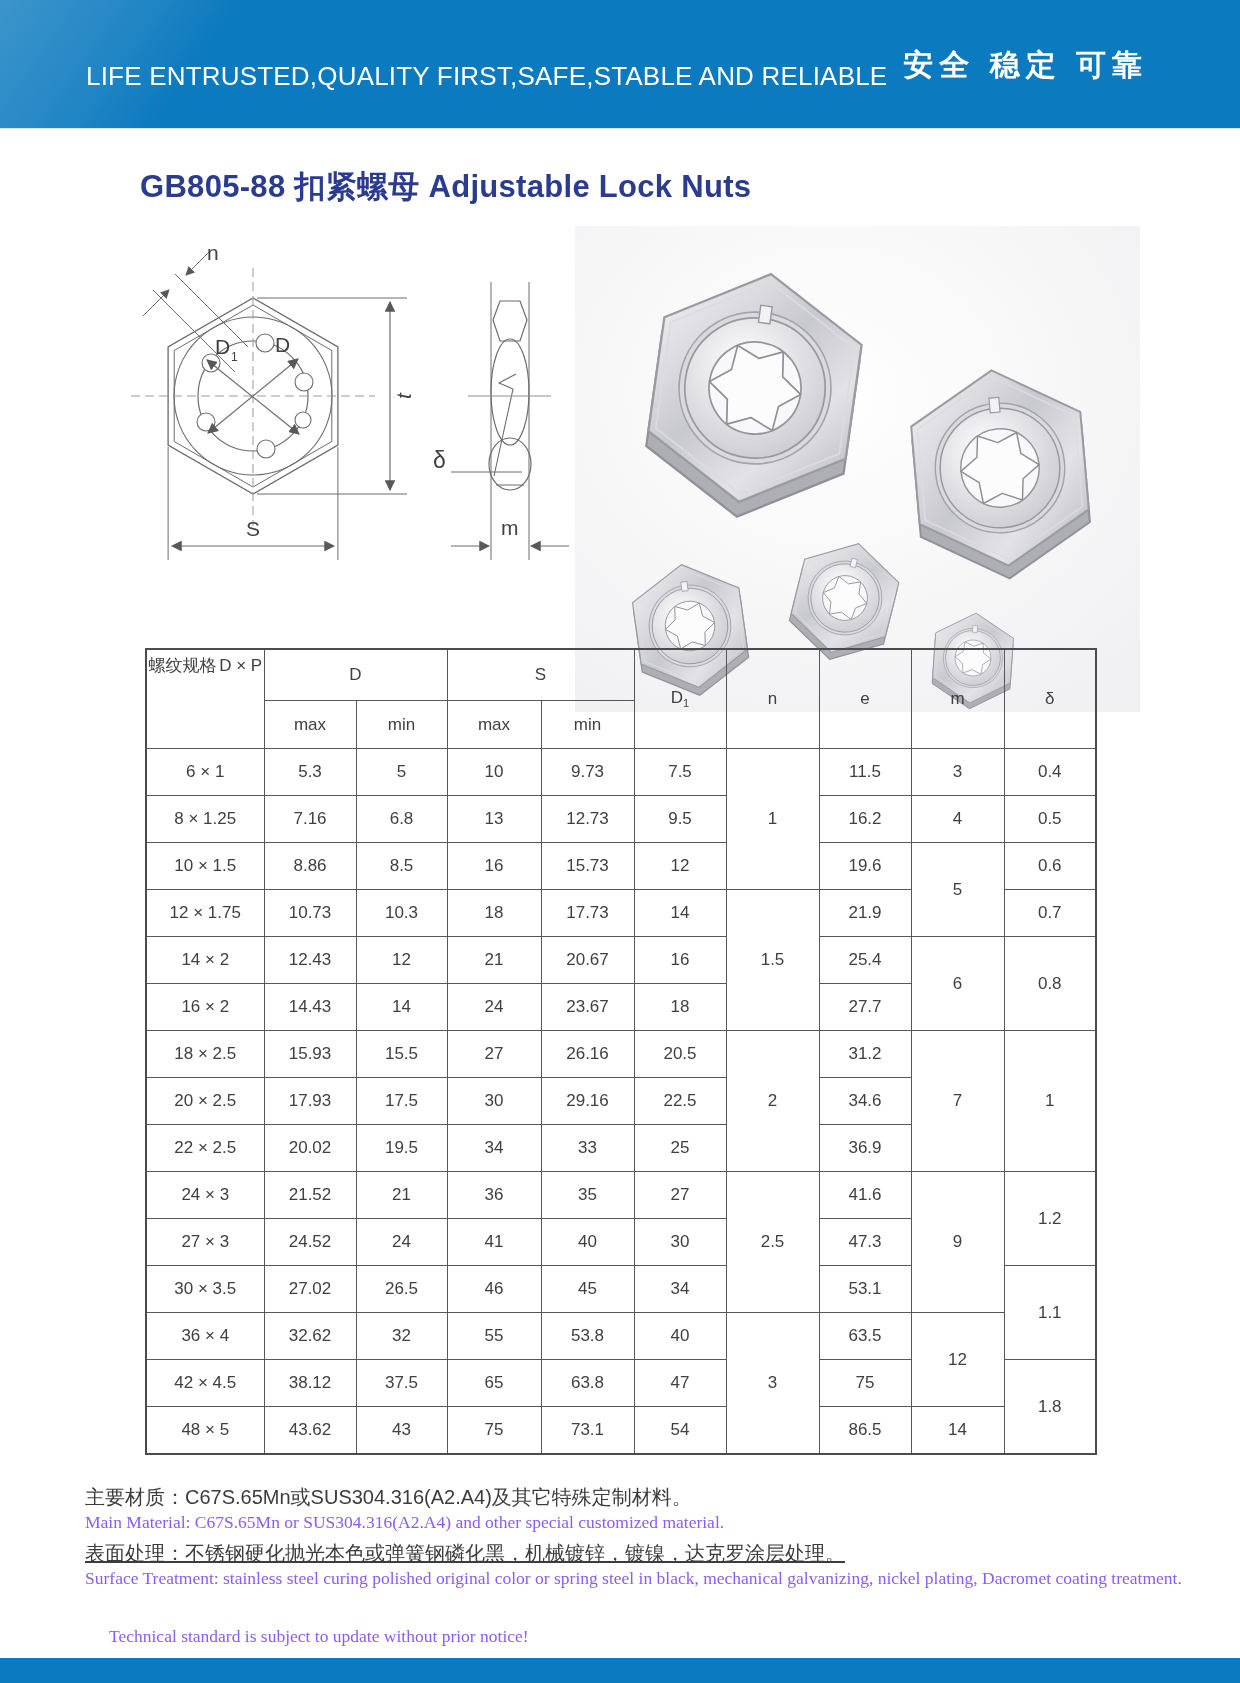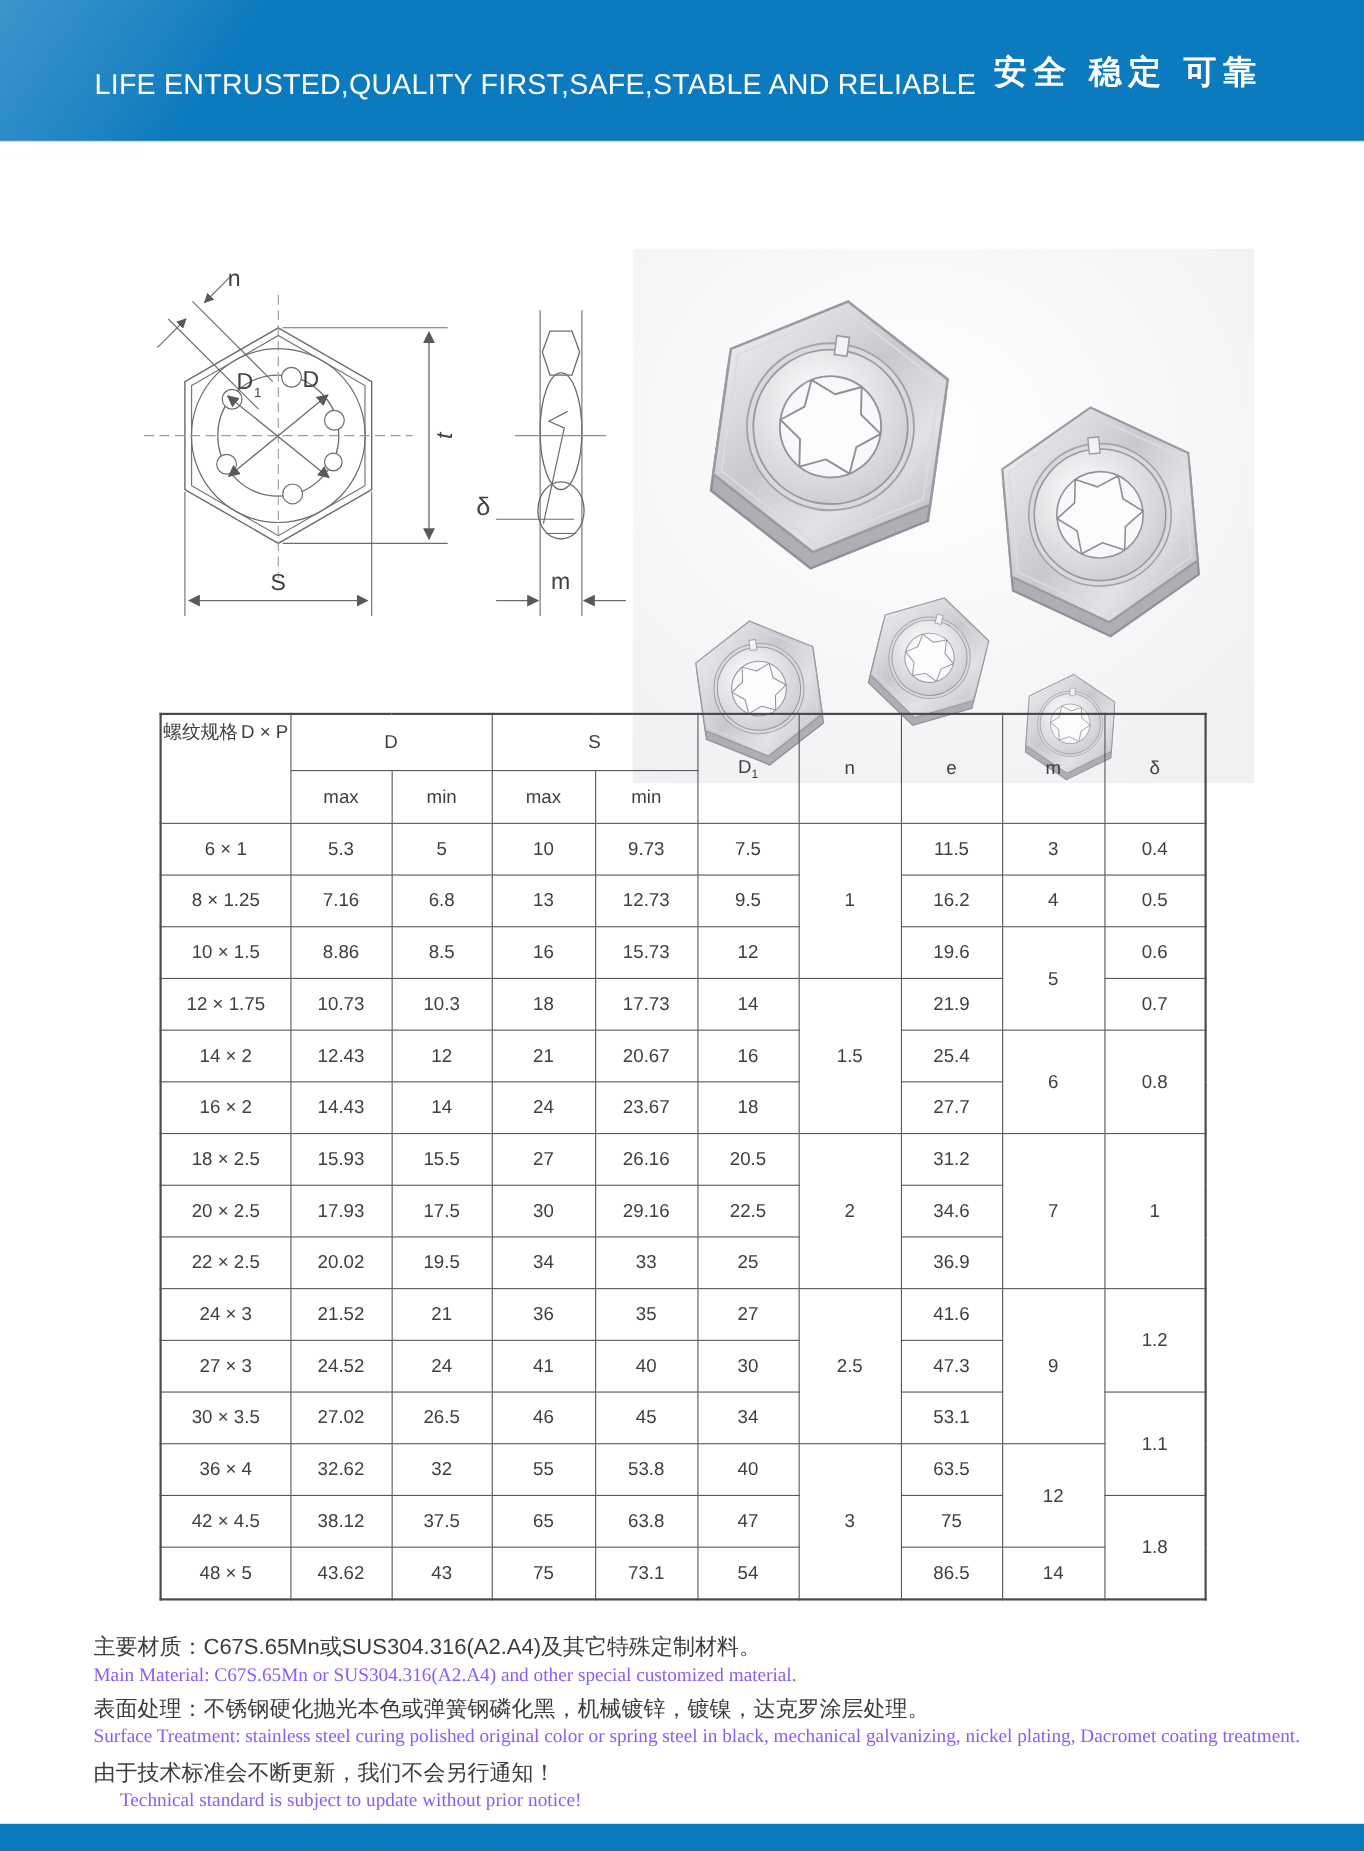--- a/index.html
+++ b/index.html
@@ -48,20 +48,21 @@
 </head>
 <body>
 
 <div class="page">
 
   <div class="top-banner">
     <div class="slogan-en">LIFE ENTRUSTED,QUALITY FIRST,SAFE,STABLE AND RELIABLE</div>
     <div class="slogan-cn">安全  稳定  可靠</div>
   </div>
 
+  <div class="doc-title">GB805-88 扣紧螺母 Adjustable Lock Nuts</div>
 
   <div class="drawing-wrap">
     <svg width="482" height="352" viewBox="0 0 482 352">
       <defs>
         <marker id="arr" viewBox="0 0 10 10" refX="9" refY="5" markerWidth="9" markerHeight="9" orient="auto-start-reverse">
           <path d="M0,0 L10,5 L0,10 z" fill="#58595b"></path>
         </marker>
       </defs>
       <g stroke="#6b6c6e" stroke-width="1.3" fill="none">
 
@@ -359,20 +360,19 @@
             <td>54</td>
             <td>86.5</td>
             <td>14</td>
           </tr>
         </tbody>
     </table>
   </div>
 
   <div class="note cn" style="top:1484px;">主要材质：C67S.65Mn或SUS304.316(A2.A4)及其它特殊定制材料。</div>
   <div class="note en" style="top:1512px;">Main Material: C67S.65Mn or SUS304.316(A2.A4) and other special customized material.</div>
-  <div class="note cn" style="top:1540px;">表面处理：不锈钢硬化抛光本色或弹簧钢磷化黑，机械镀锌，镀镍，达克罗涂层处理。</div>
+  <div class="note cn" style="top:1540px;text-decoration:underline;">表面处理：不锈钢硬化抛光本色或弹簧钢磷化黑，机械镀锌，镀镍，达克罗涂层处理。</div>
   <div class="note en" style="top:1568px;">Surface Treatment: stainless steel curing polished original color or spring steel in black, mechanical galvanizing, nickel plating, Dacromet coating treatment.</div>
-  <div class="note cn" style="top:1598px;">由于技术标准会不断更新，我们不会另行通知！</div>
   <div class="note en" style="top:1626px;margin-left:24px;">Technical standard is subject to update without prior notice!</div>
 
   <div class="bottom-bar"></div>
 
 </div>
 
 </body></html>

